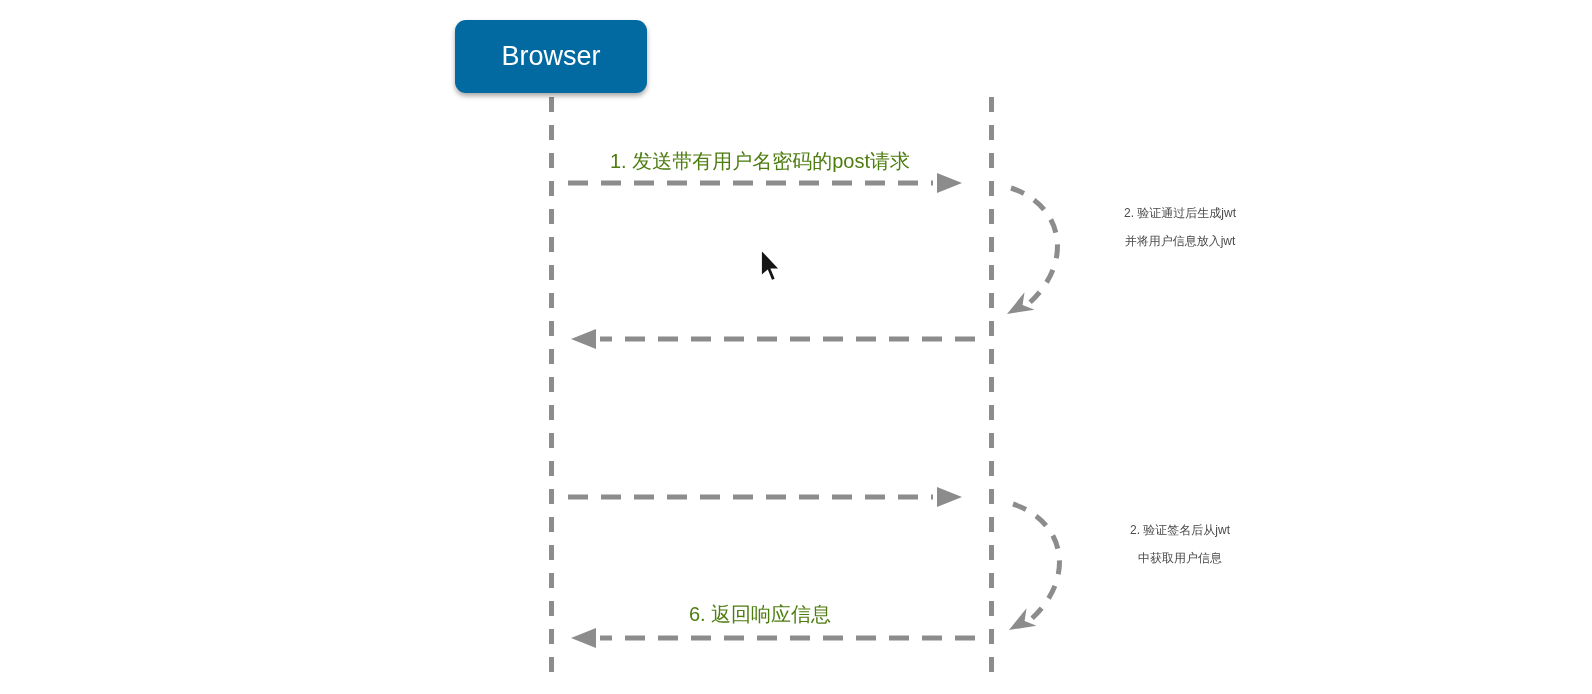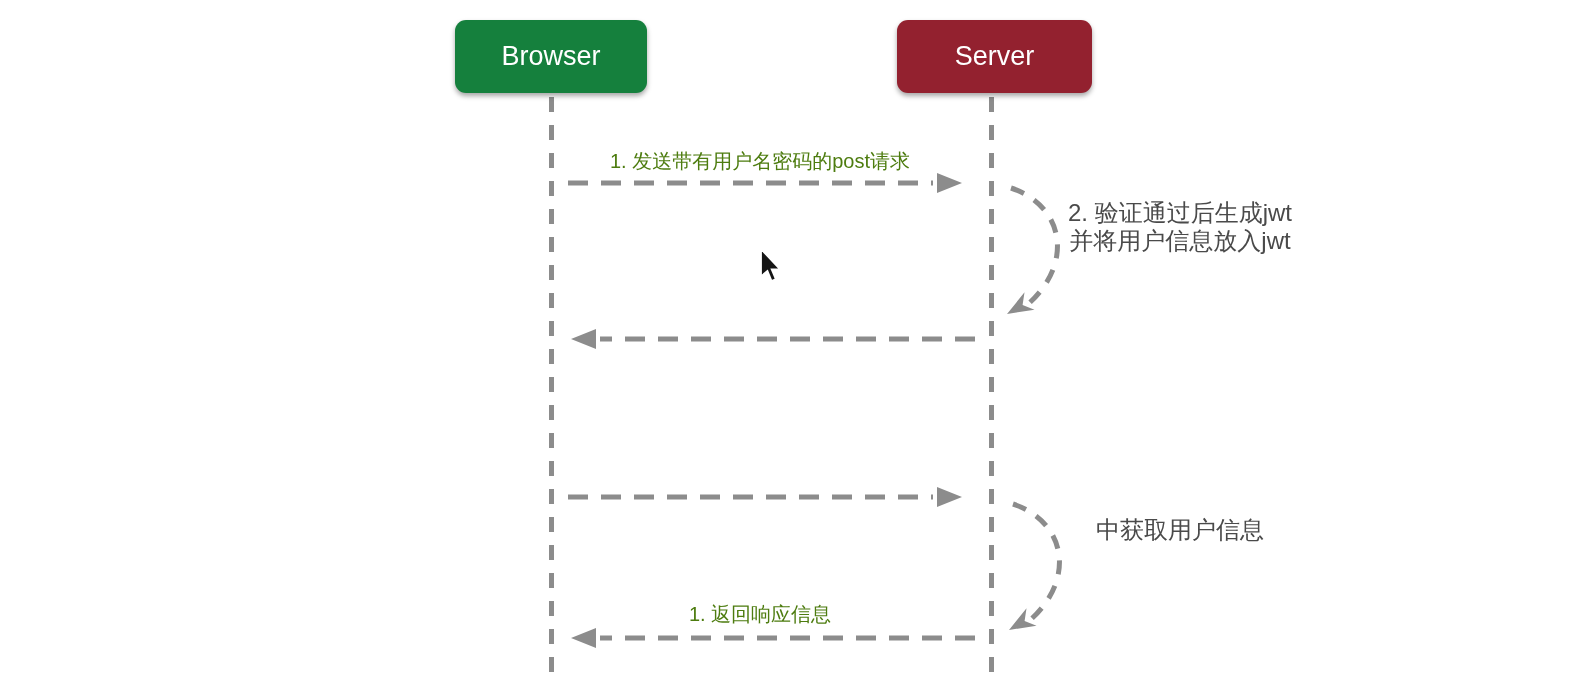--- a/index.html
+++ b/index.html
@@ -15,34 +15,34 @@
   .dash-h{stroke:#8c8c8c;stroke-width:5;stroke-dasharray:20 13;}
   .dash-arc{stroke:#8c8c8c;stroke-width:5;stroke-dasharray:14 12;fill:none;stroke-linecap:butt;}
   .head{fill:#8c8c8c;stroke:none;}
   .actor{
     position:absolute;top:20px;height:73px;
     border-radius:11px;color:#fff;
     font-size:27px;font-weight:400;
     display:flex;align-items:center;justify-content:center;
     box-shadow:0 3px 5px rgba(0,0,0,0.35);
   }
-  #actor-browser{left:455px;width:192px;background:#15803d;}
+  #actor-browser{left:455px;width:192px;background:#0369a1;}
   #actor-server{left:897px;width:195px;background:#93212f;}
   .msg{
     position:absolute;left:560px;width:400px;
     font-size:20px;font-weight:500;color:#4d7c0f;
     text-align:center;white-space:nowrap;
   }
   #m1{top:148px;}
   #m3{top:304px;}
   #m4{top:461px;}
   #m6{top:601px;}
   .loop-label{
     position:absolute;left:1055px;width:250px;
-    font-size:24px;font-weight:500;color:#4a4a4a;
+    font-size:12px;font-weight:500;color:#4a4a4a;
     text-align:center;line-height:28px;white-space:nowrap;
   }
   #l1{top:199px;}
   #l2{top:516px;}
   .loop-label div{display:block;}
 </style>
 </head>
 <body>
 
 <div id="canvas">
@@ -83,32 +83,30 @@
     </g>
 
     <g transform="translate(761,249) scale(1.65)">
       <path d="M0 0 L0 16.6 L3.9 13.3 L6.4 19.4 L9.0 18.3 L6.5 12.4 L11.6 12.4 Z" fill="#151515" stroke="#ffffff" stroke-width="1.1"></path>
     </g>
   </svg>
 
   <div class="actor" id="actor-browser">
     <span>Browser</span>
   </div>
-  <div class="actor" id="actor-server">
-    <span>Server</span>
-  </div>
 
   <div class="msg" id="m1">1. 发送带有用户名密码的post请求</div>
 
   <div class="loop-label" id="l1">
     <div>2. 验证通过后生成jwt</div>
     <div>并将用户信息放入jwt</div>
   </div>
 
 
 
   <div class="loop-label" id="l2">
+    <div>2. 验证签名后从jwt</div>
     <div>中获取用户信息</div>
   </div>
 
-  <div class="msg" id="m6">1. 返回响应信息</div>
+  <div class="msg" id="m6">6. 返回响应信息</div>
 
 </div>
 
 </body></html>

